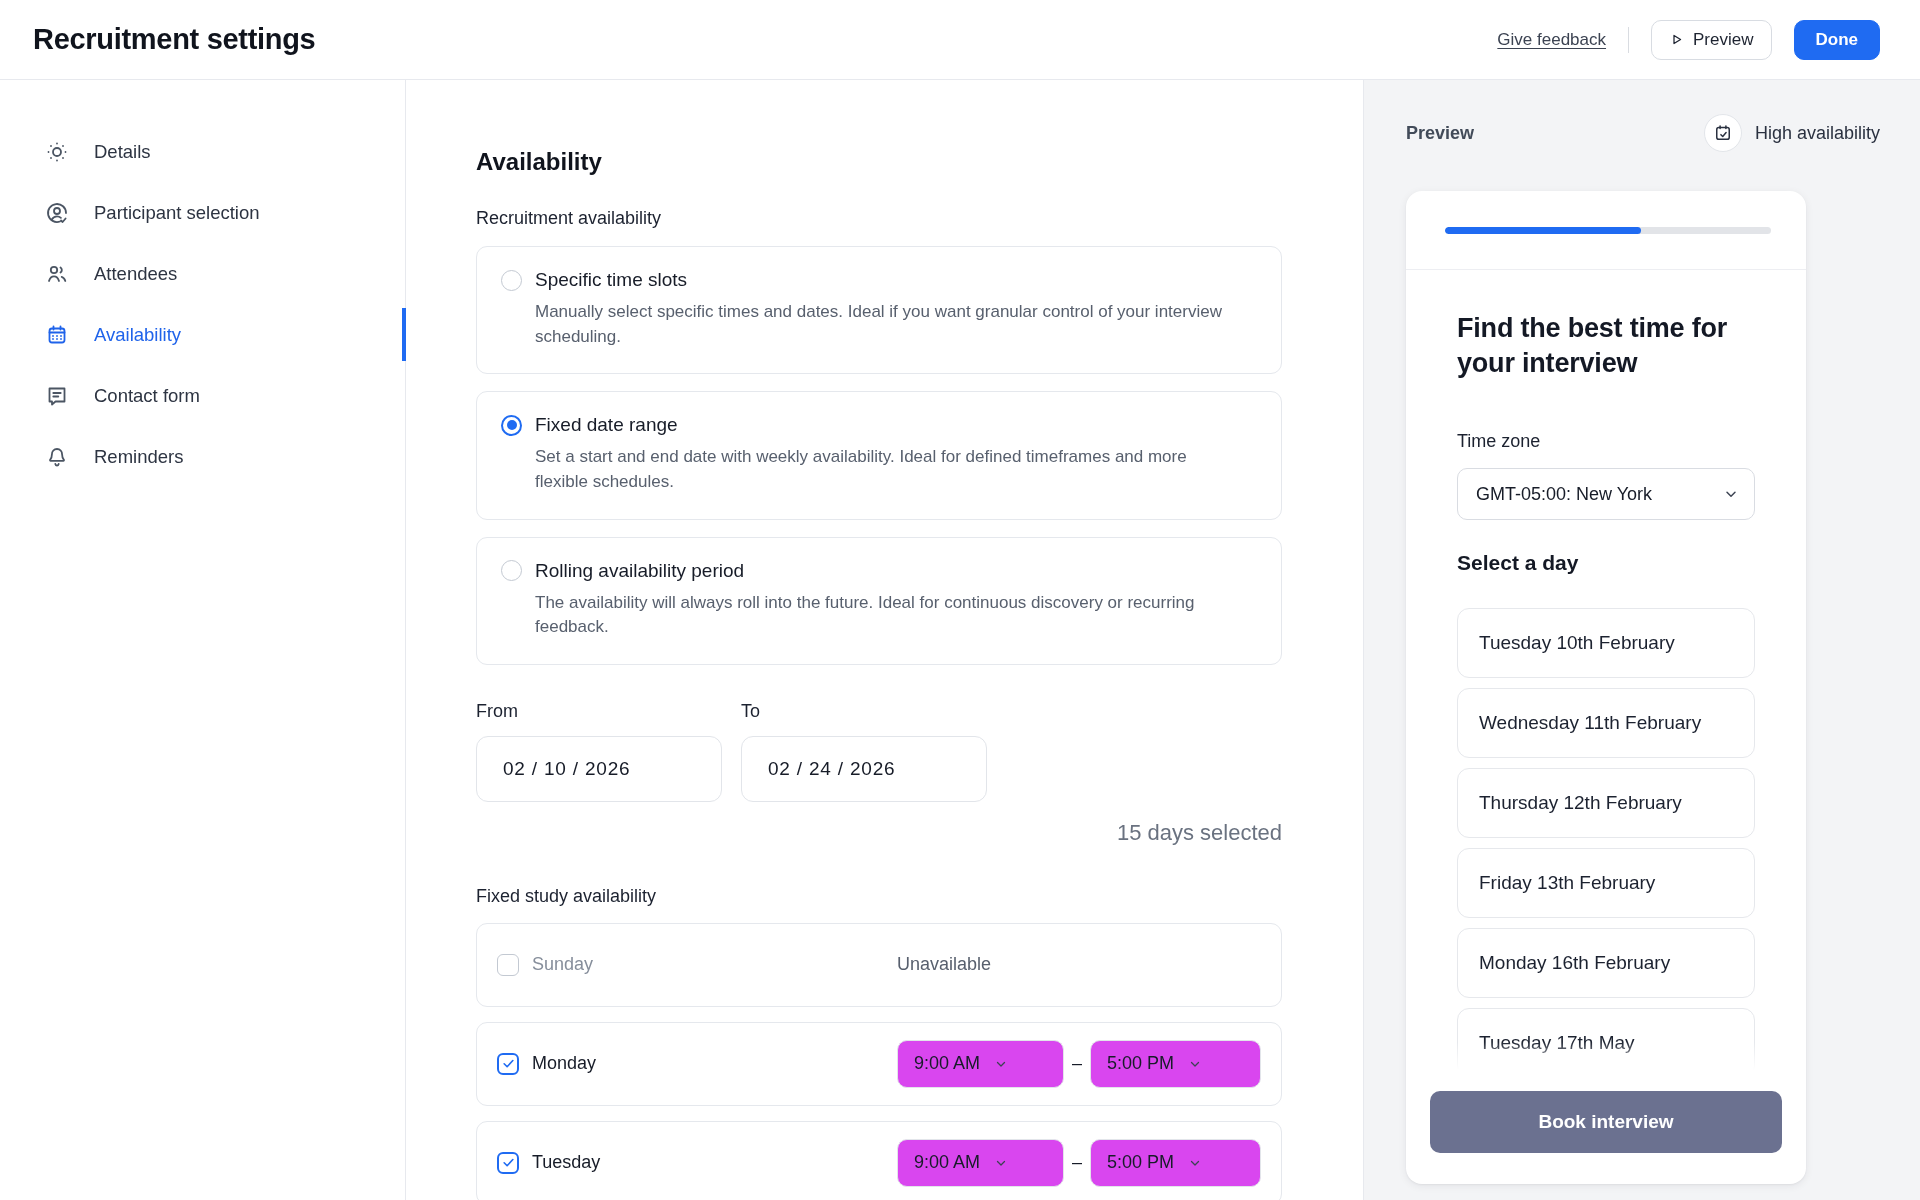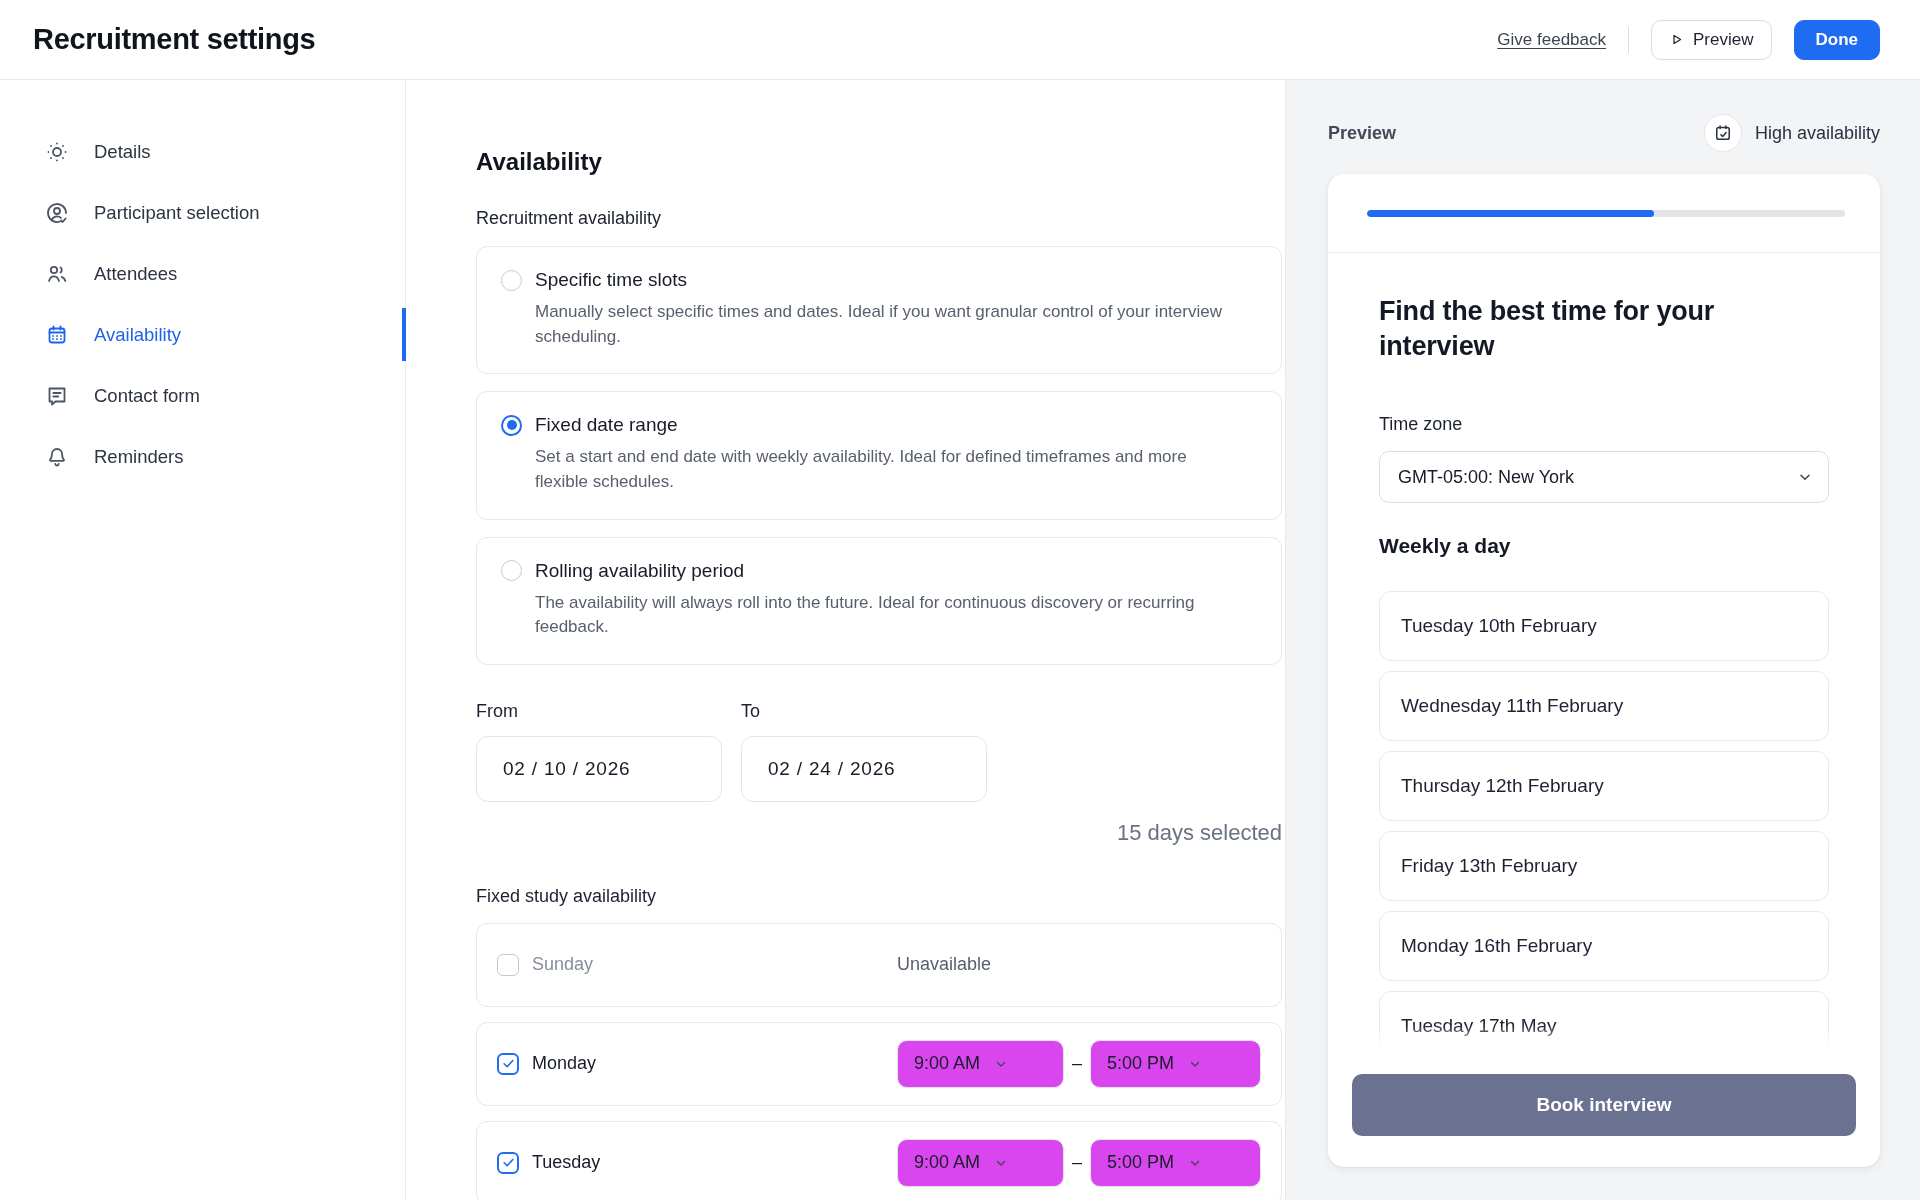--- a/index.html
+++ b/index.html
@@ -90,21 +90,21 @@
   .preview-panel { flex:0 0 557px; background:#f3f4f6; border-left:1px solid #e7e9ee;
     padding:33px 40px 0 42px; }
   .panel-head { display:flex; align-items:center; justify-content:space-between; height:40px; }
   .panel-title { font-size:18px; font-weight:600; color:#424b59; }
   .mode { display:flex; align-items:center; gap:13px; }
   .mode-circle { width:38px; height:38px; border-radius:50%; background:#fff;
     border:1px solid #e3e6ea; display:flex; align-items:center; justify-content:center;
     color:#2a3140; }
   .mode-label { font-size:18px; color:#2a3140; }
 
-  .preview-card { position:relative; margin-top:21px; width:552px; height:993px;
+  .preview-card { position:relative; margin-top:38px; width:400px; height:993px;
     background:#fff; border-radius:16px; box-shadow:0 2px 8px rgba(22,28,45,.07),
     0 1px 2px rgba(22,28,45,.05); overflow:hidden; }
   .card-progress-wrap { height:79px; border-bottom:1px solid #edeef2; display:flex;
     align-items:center; padding:0 35px 0 39px; }
   .progress-track { width:100%; height:7px; border-radius:4px; background:#e2e4e8;
     overflow:hidden; }
   .progress-fill { height:100%; background:#1f6bf2; border-radius:4px; }
   .card-body { padding:0 51px; }
   .card-heading { margin-top:41px; font-size:27px; font-weight:700; line-height:1.3;
     color:#141925; letter-spacing:-0.2px; }
@@ -354,21 +354,21 @@
           <div class="card-heading">Find the best time for your interview</div>
           <div class="tz-label">Time zone</div>
           <div class="tz-select">
             <span>GMT-05:00: New York</span>
             <span class="chev">
                 <svg width="16" height="16" viewBox="0 0 24 24" fill="none" stroke="currentColor" stroke-width="2.2">
                   <path d="M6 9.5l6 6 6-6"></path>
                 </svg>
               </span>
           </div>
-          <div class="select-day-label">Weekly a day</div>
+          <div class="select-day-label">Select a day</div>
           <div class="day-buttons">
             <button class="day-btn">Tuesday 10th February</button>
             <button class="day-btn">Wednesday 11th February</button>
             <button class="day-btn">Thursday 12th February</button>
             <button class="day-btn">Friday 13th February</button>
             <button class="day-btn">Monday 16th February</button>
             <button class="day-btn">Tuesday 17th May</button>
             <button class="day-btn partial"></button>
           </div>
         </div>

